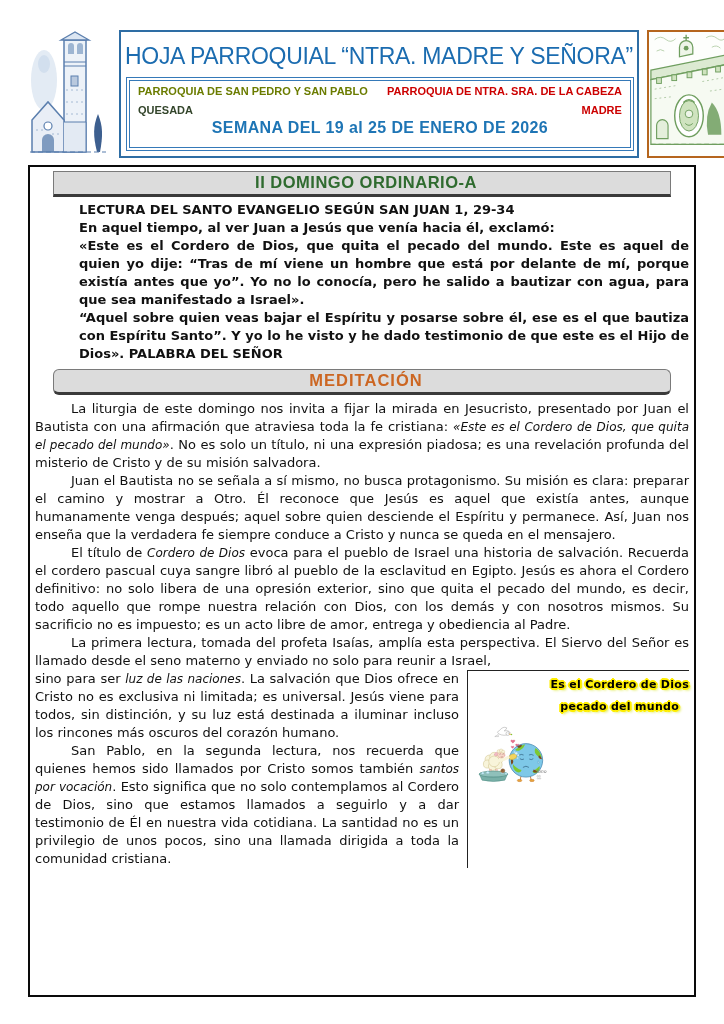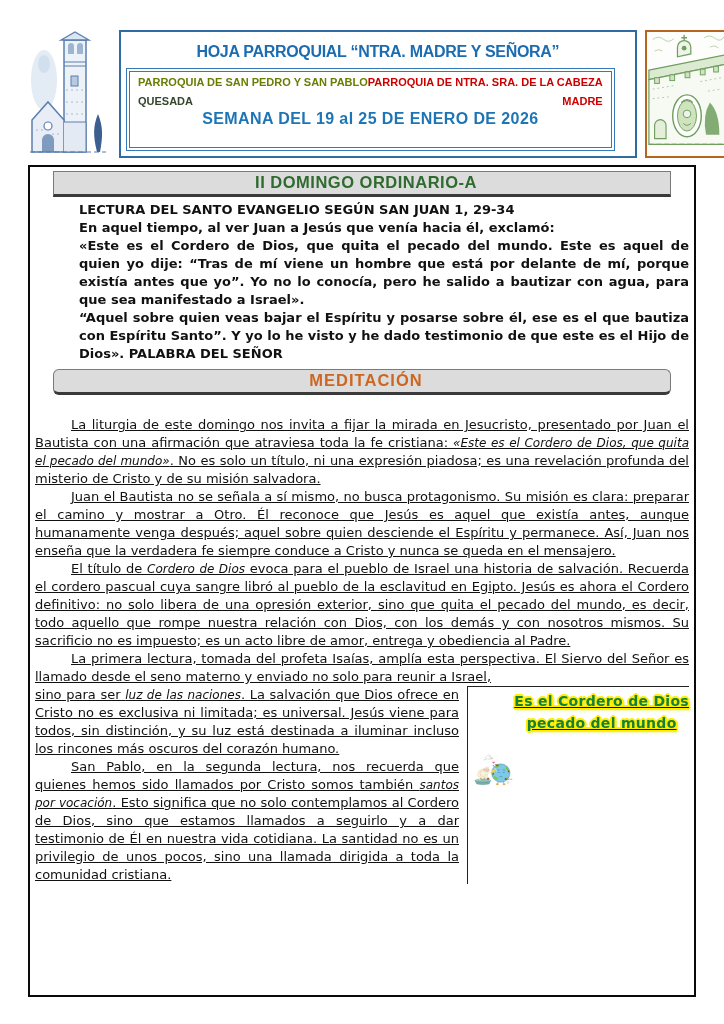--- a/index.html
+++ b/index.html
@@ -8,25 +8,25 @@
     padding:30px 28px 0 28px;position:relative;overflow:hidden;
     font-family:"DejaVu Sans",sans-serif;color:#111;
   }
   
   .masthead{display:flex;height:128px;margin-bottom:7px;}
   .church-box{flex:0 0 auto;}
   .church-left{width:80px;}
   .church-right{width:84px;border:2px solid #b5651d;box-sizing:border-box;margin-left:8px;background:#fdfefc;}
   .title-box{flex:1;border:2px solid #2e6da4;margin-left:11px;box-sizing:border-box;display:flex;flex-direction:column;background:#fff;}
   .main-title{
-    font-family:"Liberation Sans",sans-serif;font-weight:bold;color:#1b6cb0;
-    font-size:16px;letter-spacing:-0.3px;text-align:center;padding:11px 4px 7px 4px;white-space:nowrap;
+    font-family:"Liberation Sans",sans-serif;font-weight:normal;color:#1b6cb0;
+    font-size:23px;letter-spacing:-0.3px;text-align:left;padding:11px 4px 7px 4px;white-space:nowrap;
   }
   .inner-box{
-    flex:1;margin:0 20px 5px 5px;border:4px double #3579b8;padding:4px 8px 2px 8px;
+    flex:1;margin:0 3px 5px 5px;border:4px double #3579b8;padding:4px 8px 2px 8px;
     font-family:"Liberation Sans",sans-serif;font-weight:bold;
   }
   .inner-row{display:flex;justify-content:space-between;font-size:11px;white-space:nowrap;}
   .inner-row.second{margin-top:7px;}
   .parish-left{color:#6b7c00;}
   .parish-right{color:#cc0000;}
   .town-left{color:#33452b;}
   .town-right{color:#cc0000;}
   .week-line{text-align:center;color:#1e75b5;font-size:16px;margin-top:3px;letter-spacing:0.4px;white-space:nowrap;}
   
@@ -35,34 +35,34 @@
     background:#dcdcdc;border:1px solid #7a7a7a;border-bottom:3px solid #3a3a3a;
     margin:1px 20px 4px 20px;text-align:center;
     font-family:"Liberation Sans",sans-serif;font-weight:bold;font-size:16.5px;padding:1px 0 2px 8px;
   }
   .section-green{color:#2f6b2f;letter-spacing:0.5px;}
   .section-orange{color:#cc6622;letter-spacing:1px;}
   
   .gospel{font-weight:bold;font-size:13px;line-height:18px;text-align:justify;padding:0 2px;margin-left:44px;}
   .gospel p{margin:0;}
   
-  .meditation{font-size:13px;line-height:18px;text-align:justify;padding:0 2px;margin-top:21px;text-decoration:underline;}
+  .meditation{font-size:13px;line-height:18px;text-align:justify;padding:0 2px;margin-top:5px;}
   .meditation p{margin:0;}
   .ind{text-indent:36px;}
   .em{font-style:italic;font-size:12px;}
   .wrap-row{display:flex;align-items:stretch;}
   .wrap-text{width:424px;}
   .illustration{
     flex:1;margin-left:8px;border-left:1px solid #222;border-top:1px solid #222;
     padding:2px 0 0 2px;display:flex;flex-direction:row;background:#fff;
   }
   .illustration svg{display:block;width:100%;height:160px;}
   .caption{text-align:center;font-weight:bold;margin-top:1px;}
   .caption div{
-    font-size:14px;line-height:22px;color:#15803d;white-space:nowrap;letter-spacing:0.3px;
+    font-size:11px;line-height:22px;color:#000000;white-space:nowrap;letter-spacing:0.3px;
     text-shadow:-2px 0 #ffee00,2px 0 #ffee00,0 -2px #ffee00,0 2px #ffee00,
                 -1px -1px #ffee00,1px -1px #ffee00,-1px 1px #ffee00,1px 1px #ffee00,2px 2px 3px #cfe000;
   }
 </style>
 </head>
 <body>
 
 <div class="page">
 
   <div class="masthead">

